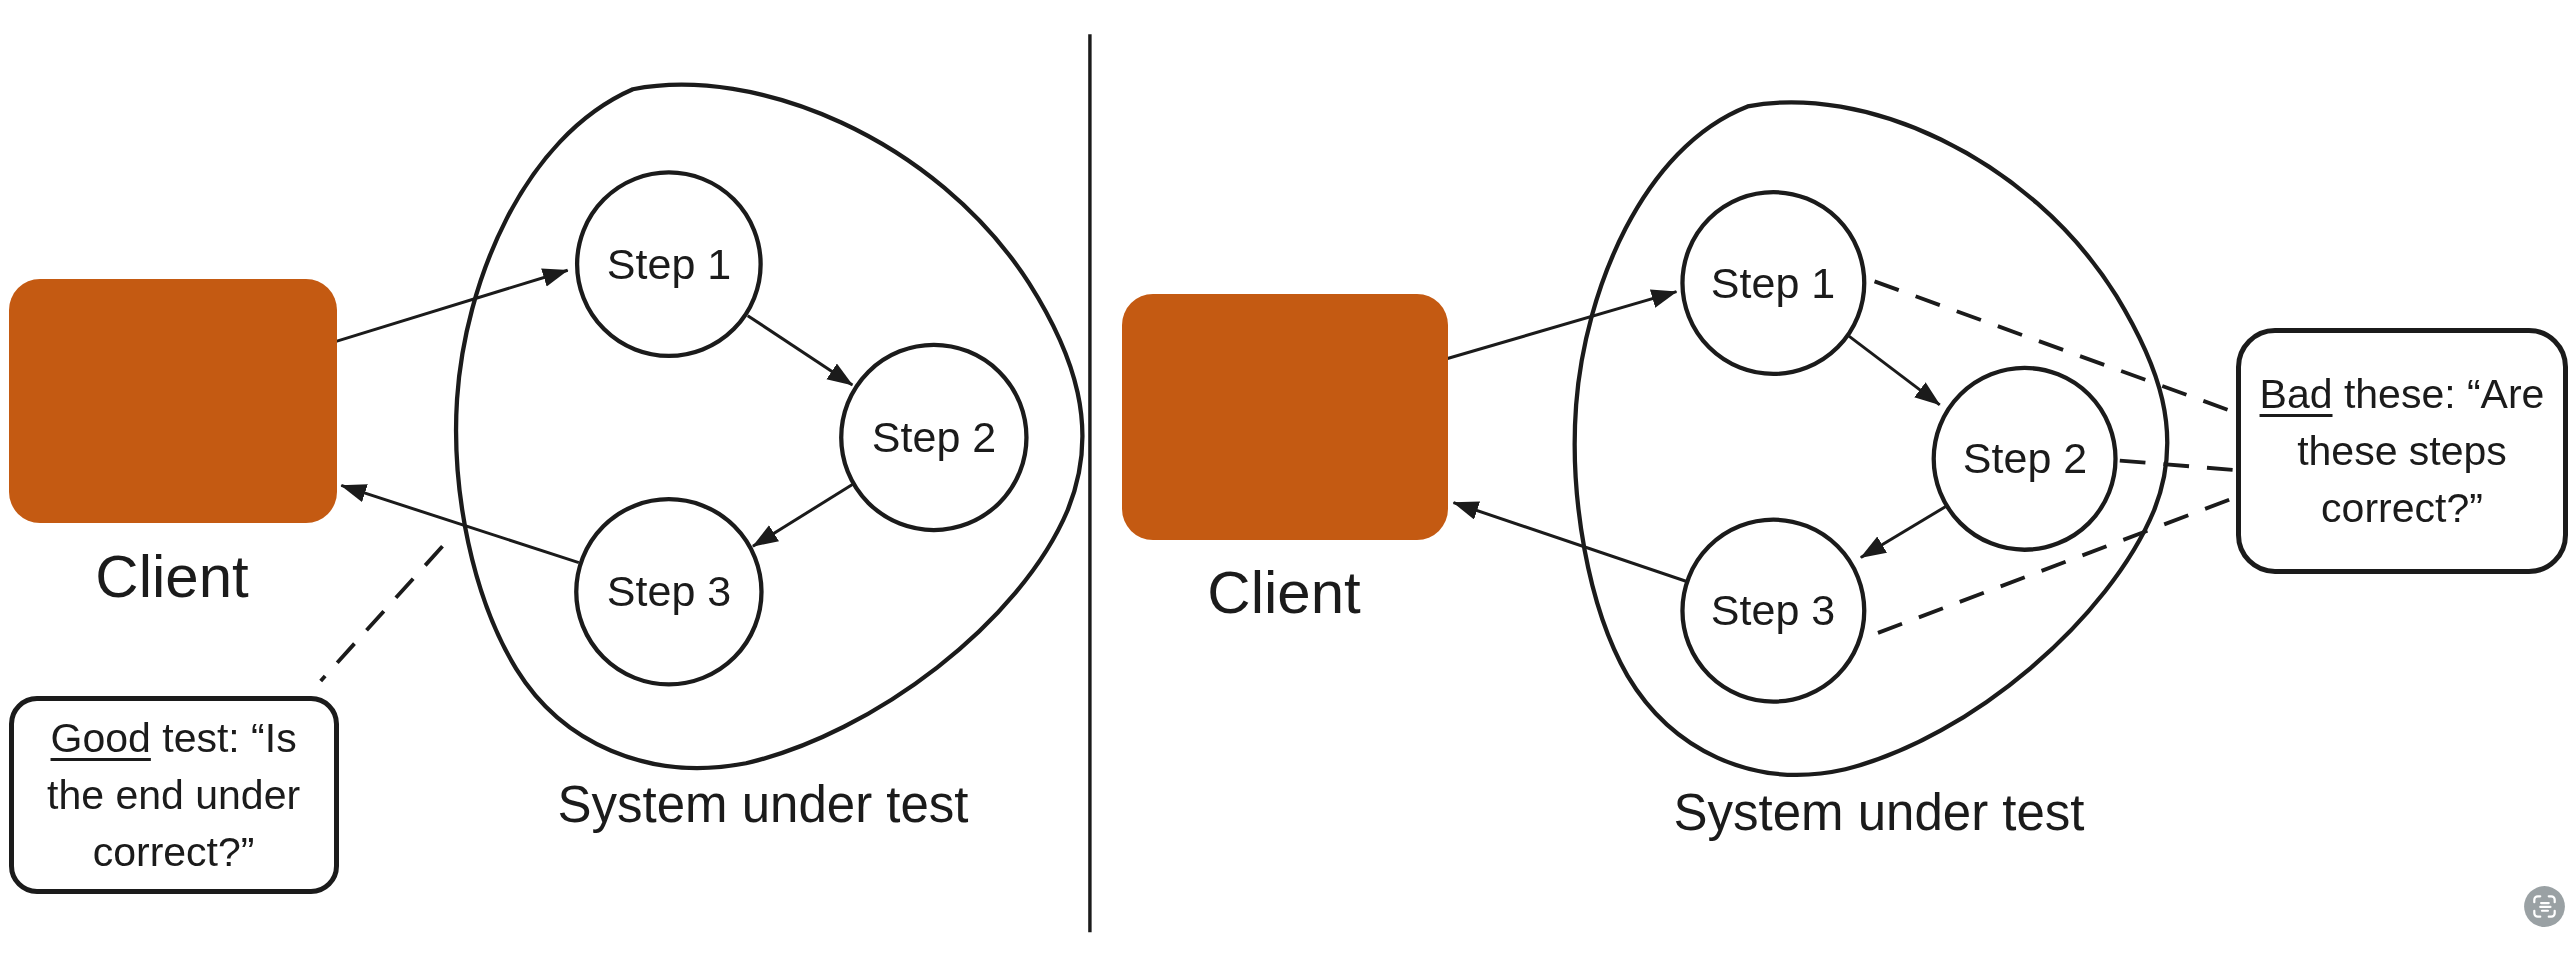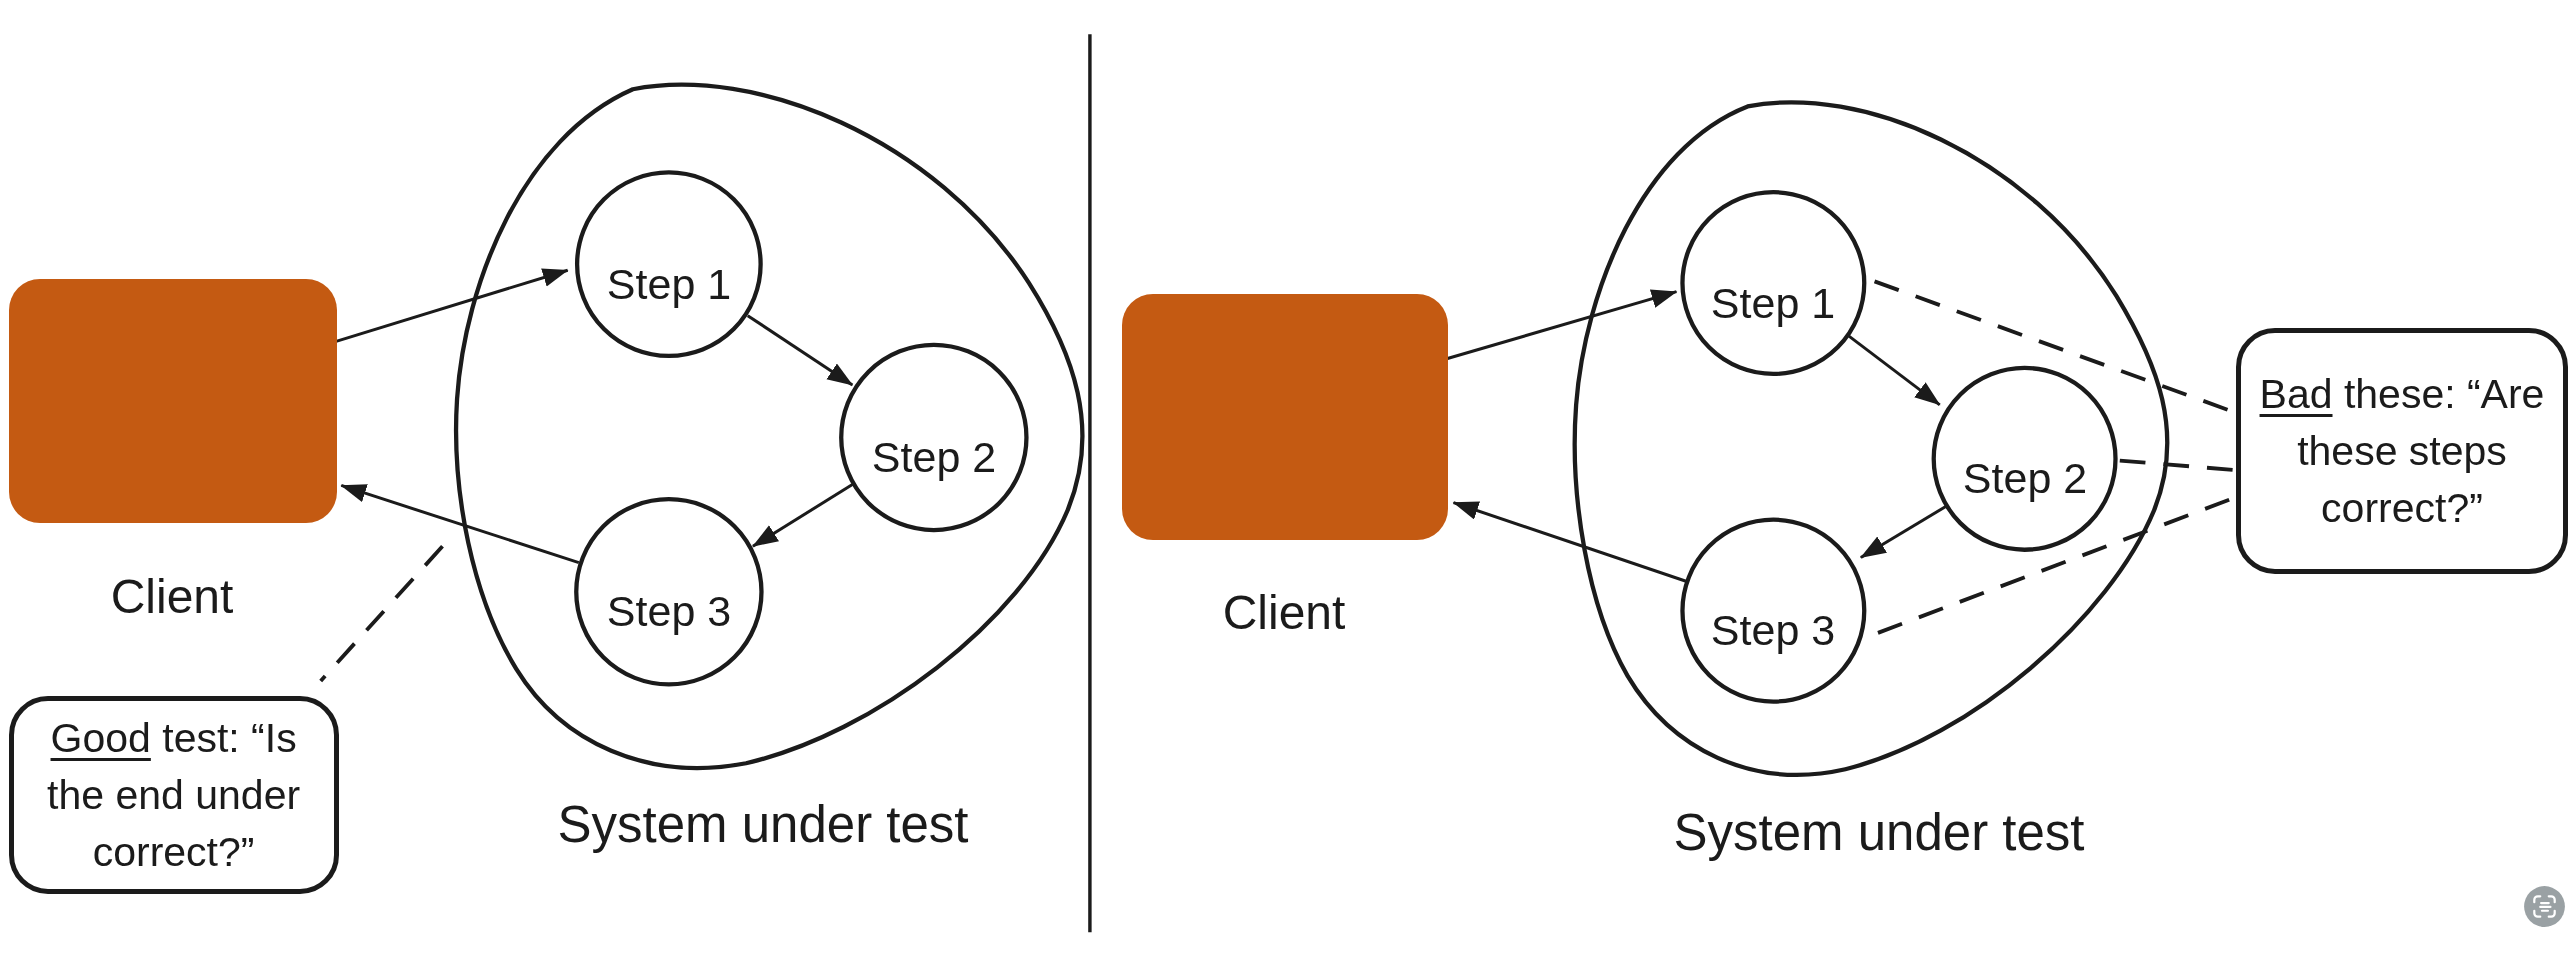--- a/index.html
+++ b/index.html
@@ -5,22 +5,22 @@
   :root{
     --accent:#c45a12;
     --line:#1b1b1b;
     --fab:#9aa1a4;
   }
   html,body{margin:0;padding:0;background:#ffffff;}
   body{font-family:"Liberation Sans",sans-serif;color:var(--line);}
   #canvas{position:relative;width:2576px;height:964px;background:#ffffff;overflow:hidden;}
   #shapes{position:absolute;left:0;top:0;}
   .client-box{position:absolute;background:var(--accent);border-radius:31px;}
-  .label{position:absolute;text-align:center;white-space:nowrap;transform:translateX(-50%);margin-top:20px;}
-  .client-label{font-size:48px;line-height:48px;}
+  .label{position:absolute;text-align:center;white-space:nowrap;transform:translateX(-50%);}
+  .client-label{font-size:60px;line-height:48px;}
   .system-label{font-size:51px;line-height:55px;}
   .step-label{font-size:43px;line-height:43px;}
   .note{position:absolute;box-sizing:border-box;border:5.1px solid var(--line);border-radius:39px;
         background:#ffffff;display:flex;flex-direction:column;justify-content:center;
         align-items:center;text-align:center;font-size:41px;line-height:57px;}
   .kw{text-decoration:underline;text-decoration-thickness:3.4px;text-underline-offset:6px;text-align:center;}
   .fab{position:absolute;left:2519px;top:881px;width:51px;height:51px;cursor:pointer;}
 </style>
 </head>
 <body>
@@ -79,21 +79,21 @@
 
   <div class="client-box" style="left:8.6px;top:279px;width:328px;height:244px;"></div>
   <div class="label client-label" style="left:172px;top:553px;">Client</div>
 
   <div class="label step-label" style="left:669px;top:243px;">Step 1</div>
   <div class="label step-label" style="left:934px;top:416px;">Step 2</div>
   <div class="label step-label" style="left:669px;top:570px;">Step 3</div>
 
   <div class="label system-label" style="left:763px;top:777px;">System under test</div>
 
-  <div class="note" style="left:8.6px;top:696px;width:330px;height:198px;">
+  <div class="note" style="left:8.6px;top:696px;width:330px;height:198px;border-radius:28px;">
     <div><span class="kw">Good</span><span> test: “Is</span></div>
     <div>the end under</div>
     <div>correct?”</div>
   </div>
 
   <div class="client-box" style="left:1122px;top:294px;width:326px;height:246px;"></div>
   <div class="label client-label" style="left:1284px;top:569px;">Client</div>
 
   <div class="label step-label" style="left:1773px;top:262px;">Step 1</div>
   <div class="label step-label" style="left:2025px;top:437px;">Step 2</div>

